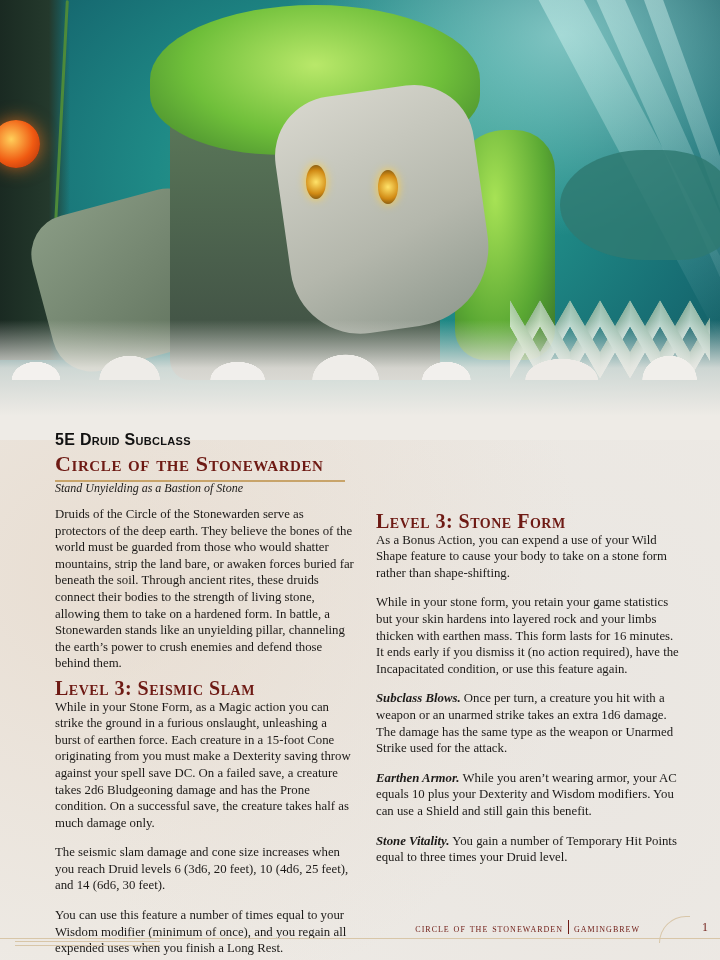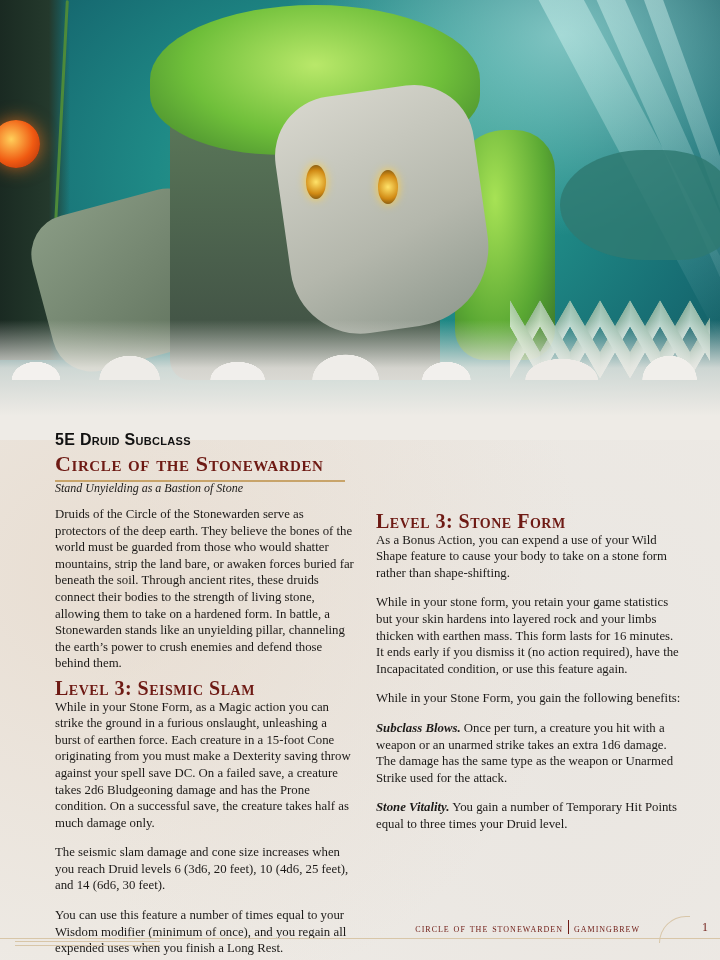--- a/index.html
+++ b/index.html
@@ -131,23 +131,25 @@
     <div class="heading">Level 3: Seismic Slam</div>
     <p>While in your Stone Form, as a Magic action you can strike the ground in a furious onslaught, unleashing a burst of earthen force. Each creature in a 15-foot Cone originating from you must make a Dexterity saving throw against your spell save DC. On a failed save, a creature takes 2d6 Bludgeoning damage and has the Prone condition. On a successful save, the creature takes half as much damage only.</p>
     <p>The seismic slam damage and cone size increases when you reach Druid levels 6 (3d6, 20 feet), 10 (4d6, 25 feet), and 14 (6d6, 30 feet).</p>
     <p>You can use this feature a number of times equal to your Wisdom modifier (minimum of once), and you regain all expended uses when you finish a Long Rest.</p>
   </div>
 
   <div class="col right">
     <div class="heading">Level 3: Stone Form</div>
     <p>As a Bonus Action, you can expend a use of your Wild Shape feature to cause your body to take on a stone form rather than shape-shifting.</p>
     <p>While in your stone form, you retain your game statistics but your skin hardens into layered rock and your limbs thicken with earthen mass. This form lasts for 16 minutes. It ends early if you dismiss it (no action required), have the Incapacitated condition, or use this feature again.</p>
-    <p>While in your Stone Form, you gain the following benefits:</p>
     <p>
       <span class="feat-name">Subclass Blows.</span><span> Once per turn, a creature you hit with a weapon or an unarmed strike takes an extra 1d6 damage. The damage has the same type as the weapon or Unarmed Strike used for the attack.</span>
+    </p>
+    <p>
+      <span class="feat-name">Earthen Armor.</span><span> While you aren’t wearing armor, your AC equals 10 plus your Dexterity and Wisdom modifiers. You can use a Shield and still gain this benefit.</span>
     </p>
     <p>
       <span class="feat-name">Stone Vitality.</span><span> You gain a number of Temporary Hit Points equal to three times your Druid level.</span>
     </p>
   </div>
 
   <div class="footer">
     <div class="footer-line"></div>
     <div class="footer-line2"></div>
     <div class="swirl"></div>

